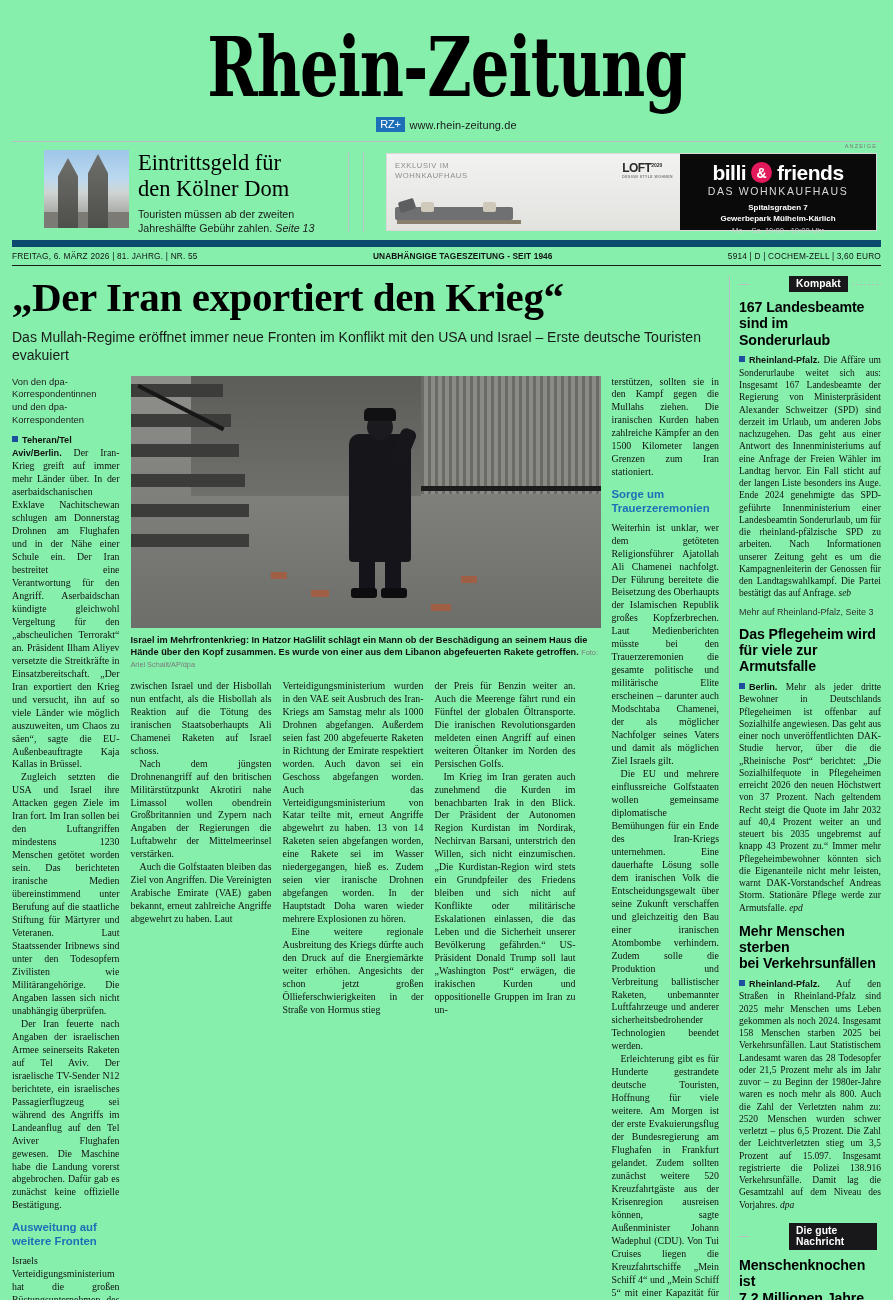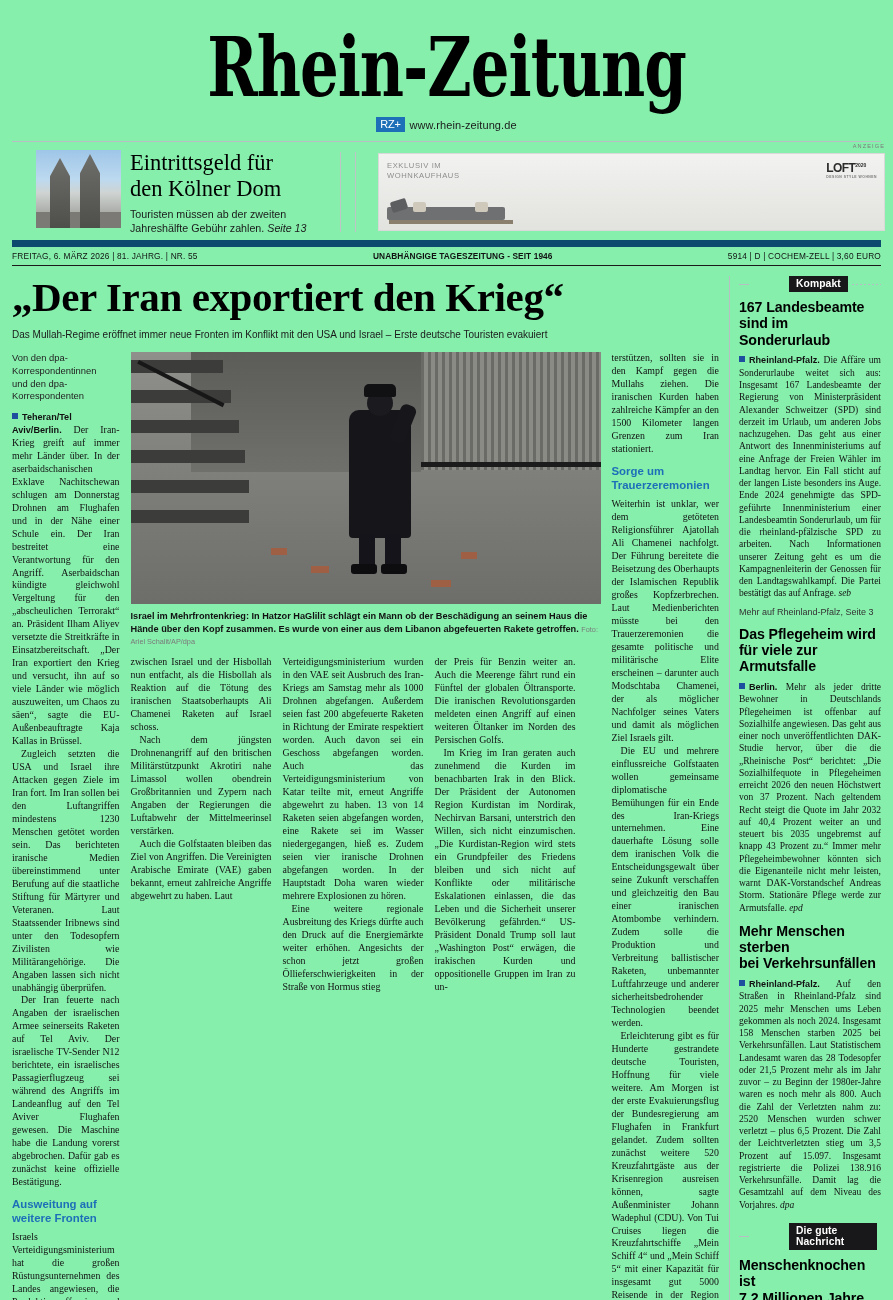--- a/index.html
+++ b/index.html
@@ -33,21 +33,21 @@
     font-size: 11px; font-weight: 400;
     padding: 1px 4px 2px 4px; line-height: 1.1;
     letter-spacing: -0.3px;
   }
   .masthead-url { font-size: 11px; color: #1a1a1a; letter-spacing: 0.1px; }
 
   .rule-thin { border-top: 1px solid #b9bec4; margin: 9px 12px 0 12px; }
 
   
   .teaser-row {
-    margin: 0 8px; padding-top: 8px;
+    margin: 0 16px; padding-top: 8px;
     display: flex; align-items: stretch; height: 92px; padding-left: 28px;
   }
   .teaser { display: flex; gap: 9px; padding-right: 10px; }
   .teaser-thumb {
     width: 85px; height: 78px; flex: 0 0 85px;
     background: linear-gradient(#9fc6e8 0%, #bcd9ef 38%, #cfd4d2 55%, #8d8c86 100%);
     position: relative; overflow: hidden;
   }
   .spire {
     position: absolute; bottom: 0; width: 20px;
@@ -128,21 +128,21 @@
   .main { display: flex; margin: 0 12px; padding-top: 10px; }
   .main-left { width: 717px; padding-right: 10px; }
   .main-right { width: 152px; border-left: 1px solid #b9bec4; padding-left: 9px; }
 
   .kicker-head {
     font-family: "Liberation Serif", serif;
     font-size: 41px; font-weight: 700; line-height: 1.05;
     letter-spacing: -0.4px; color: #000;
   }
   .kicker-sub {
-    margin-top: 9px; font-size: 10px; color: #1a1a1a; line-height: 1.3;
+    margin-top: 9px; font-size: 14px; color: #1a1a1a; line-height: 1.3;
   }
 
   .cols3 { display: flex; margin-top: 11px; gap: 11px; }
   .col { width: 141px; }
 
   .byline { font-size: 9.4px; line-height: 1.35; color:#222; margin-bottom: 8px; }
 
   .body {
     font-family: "Liberation Serif", serif;
     font-size: 9.9px; line-height: 1.31; text-align: justify;
@@ -280,20 +280,33 @@
             <span class="loft-sub">DESIGN STYLE WOHNEN</span>
           </div>
           <div class="sofa">
             <div class="seat s1"></div>
               <div class="seat s2"></div>
               <div class="seat s3"></div>
             <div class="cush c1"></div>
               <div class="cush c2"></div>
             <div class="plinth"></div>
           </div>
+        </div>
+        <div class="ad-right">
+          <div class="billi-line">
+            <span class="billi-txt">billi</span>
+            <span class="amp-circle">&amp;</span>
+            <span class="billi-txt">friends</span>
+          </div>
+          <div class="ad-r-sub">DAS WOHNKAUFHAUS</div>
+          <div class="ad-r-addr">
+            <span>Spitalsgraben 7</span><br>
+            <span>Gewerbepark Mülheim-Kärlich</span>
+          </div>
+          <div class="ad-r-hours">Mo. - Sa. 10:00 - 19:00 Uhr</div>
         </div>
       </div>
     </div>
   </div>
 
   <div class="infobar">
     <span>FREITAG, 6. MÄRZ 2026 | 81. JAHRG. | NR. 55</span>
     <span class="center">UNABHÄNGIGE TAGESZEITUNG - SEIT 1946</span>
     <span>5914 | D | COCHEM-ZELL | 3,60 EURO</span>
   </div>

